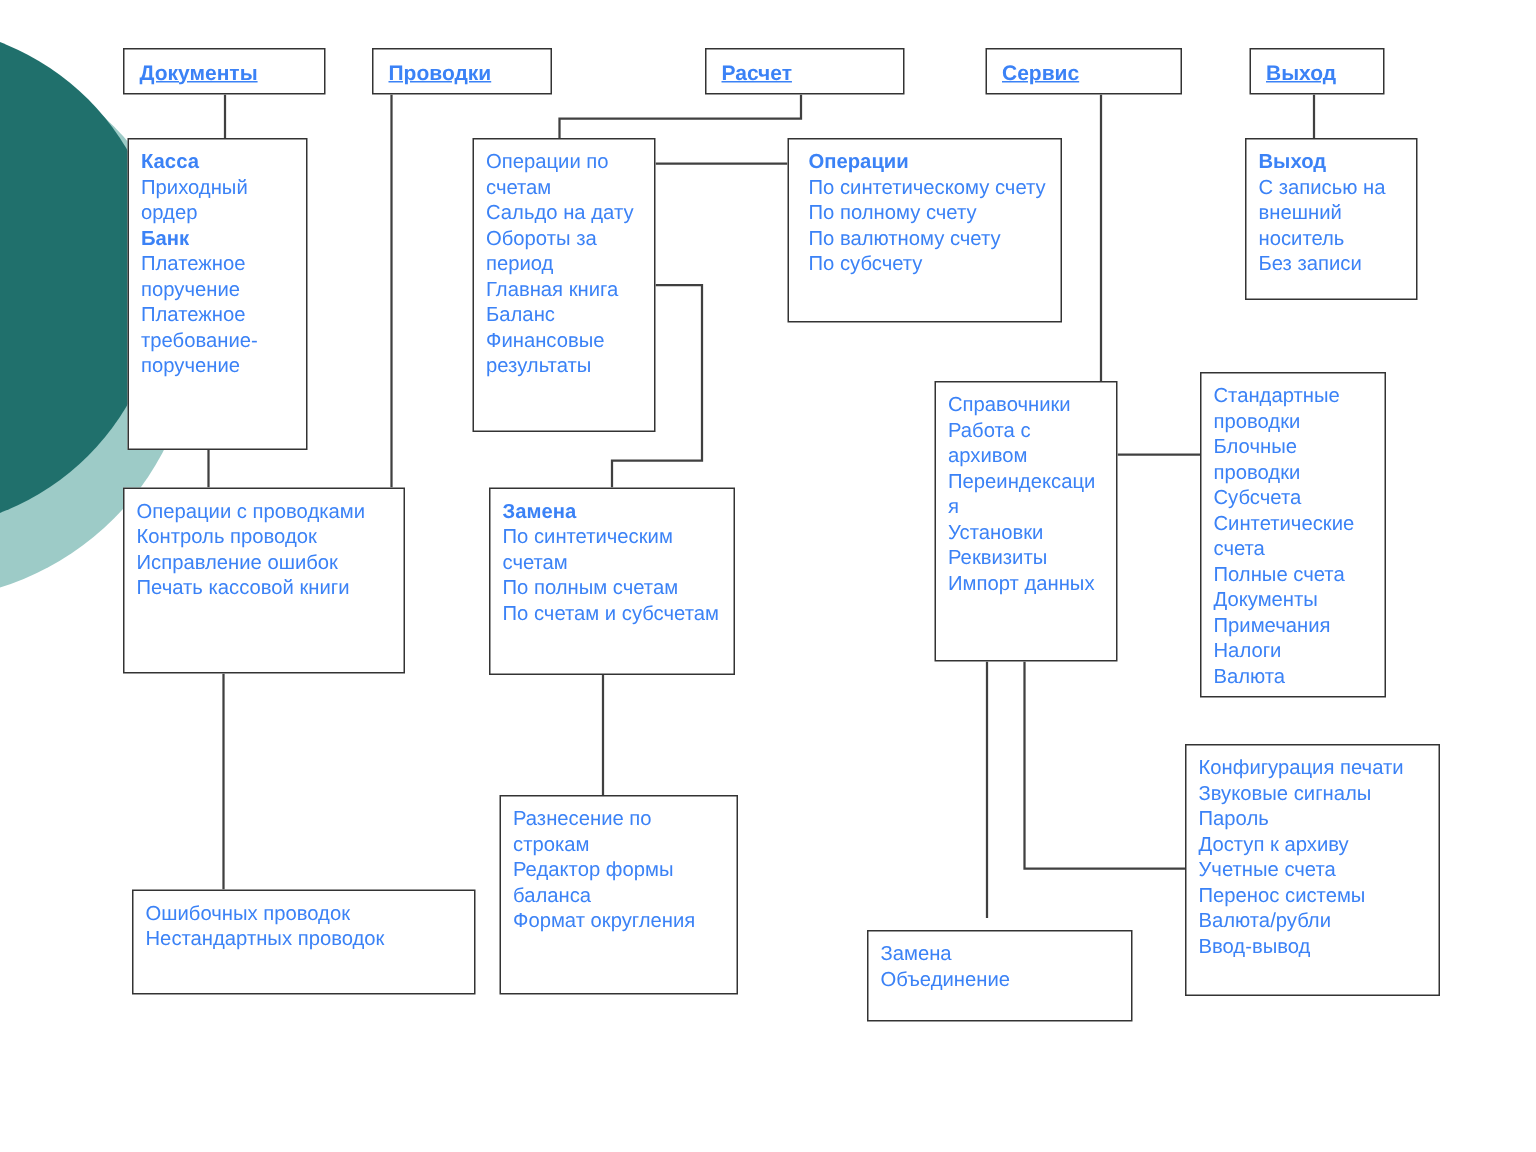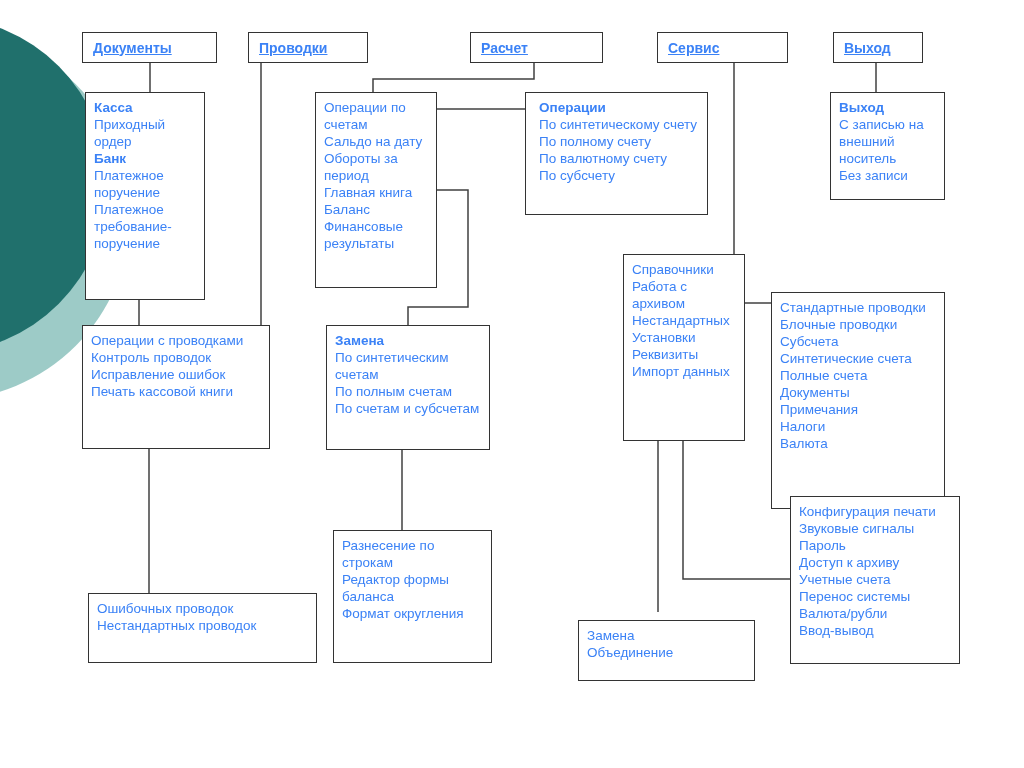--- a/index.html
+++ b/index.html
@@ -28,21 +28,21 @@
   #m-postings{left:248px;top:32px;width:120px;}
   #m-calculation{left:470px;top:32px;width:133px;}
   #m-service{left:657px;top:32px;width:131px;}
   #m-exit{left:833px;top:32px;width:90px;}
   
   #box-kassa{left:85px;top:92px;width:120px;height:208px;}
   #box-accounts{left:315px;top:92px;width:122px;height:196px;}
   #box-operations{left:525px;top:92px;width:183px;height:123px;padding-left:13px;}
   #box-exit{left:830px;top:92px;width:115px;height:108px;}
   #box-directories{left:623px;top:254px;width:122px;height:187px;}
-  #box-standard{left:771px;top:248px;width:174px;height:217px;margin-top:44px;}
+  #box-standard{left:800px;top:248px;width:124px;height:217px;}
   #box-postingops{left:82px;top:325px;width:188px;height:124px;}
   #box-turnovers{left:326px;top:325px;width:164px;height:125px;}
   #box-breakdown{left:333px;top:530px;width:159px;height:133px;}
   #box-editing{left:88px;top:593px;width:229px;height:70px;}
   #box-replace{left:578px;top:620px;width:177px;height:61px;}
   #box-config{left:790px;top:496px;width:170px;height:168px;}
 </style>
 </head>
 <body>
 
@@ -112,21 +112,21 @@
 
   <div class="node" id="box-exit">
     <div class="ln b">Выход</div>
     <div class="ln">С записью на внешний носитель</div>
     <div class="ln">Без записи</div>
   </div>
 
   <div class="node" id="box-directories">
     <div class="ln">Справочники</div>
     <div class="ln">Работа с архивом</div>
-    <div class="ln">Нестандартных</div>
+    <div class="ln">Переиндексация</div>
     <div class="ln">Установки</div>
     <div class="ln">Реквизиты</div>
     <div class="ln">Импорт данных</div>
   </div>
 
   <div class="node" id="box-standard">
     <div class="ln">Стандартные проводки</div>
     <div class="ln">Блочные проводки</div>
     <div class="ln">Субсчета</div>
     <div class="ln">Синтетические счета</div>

